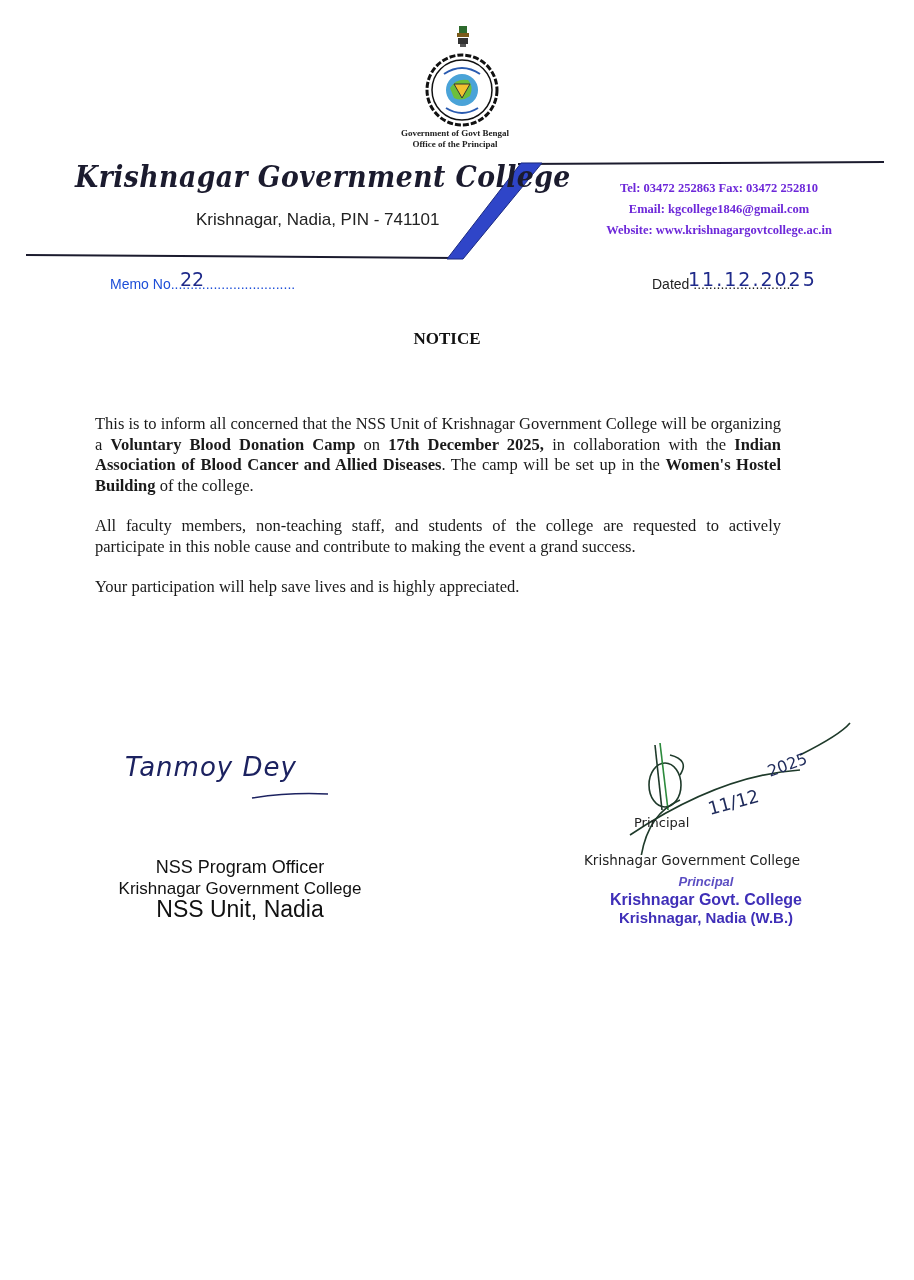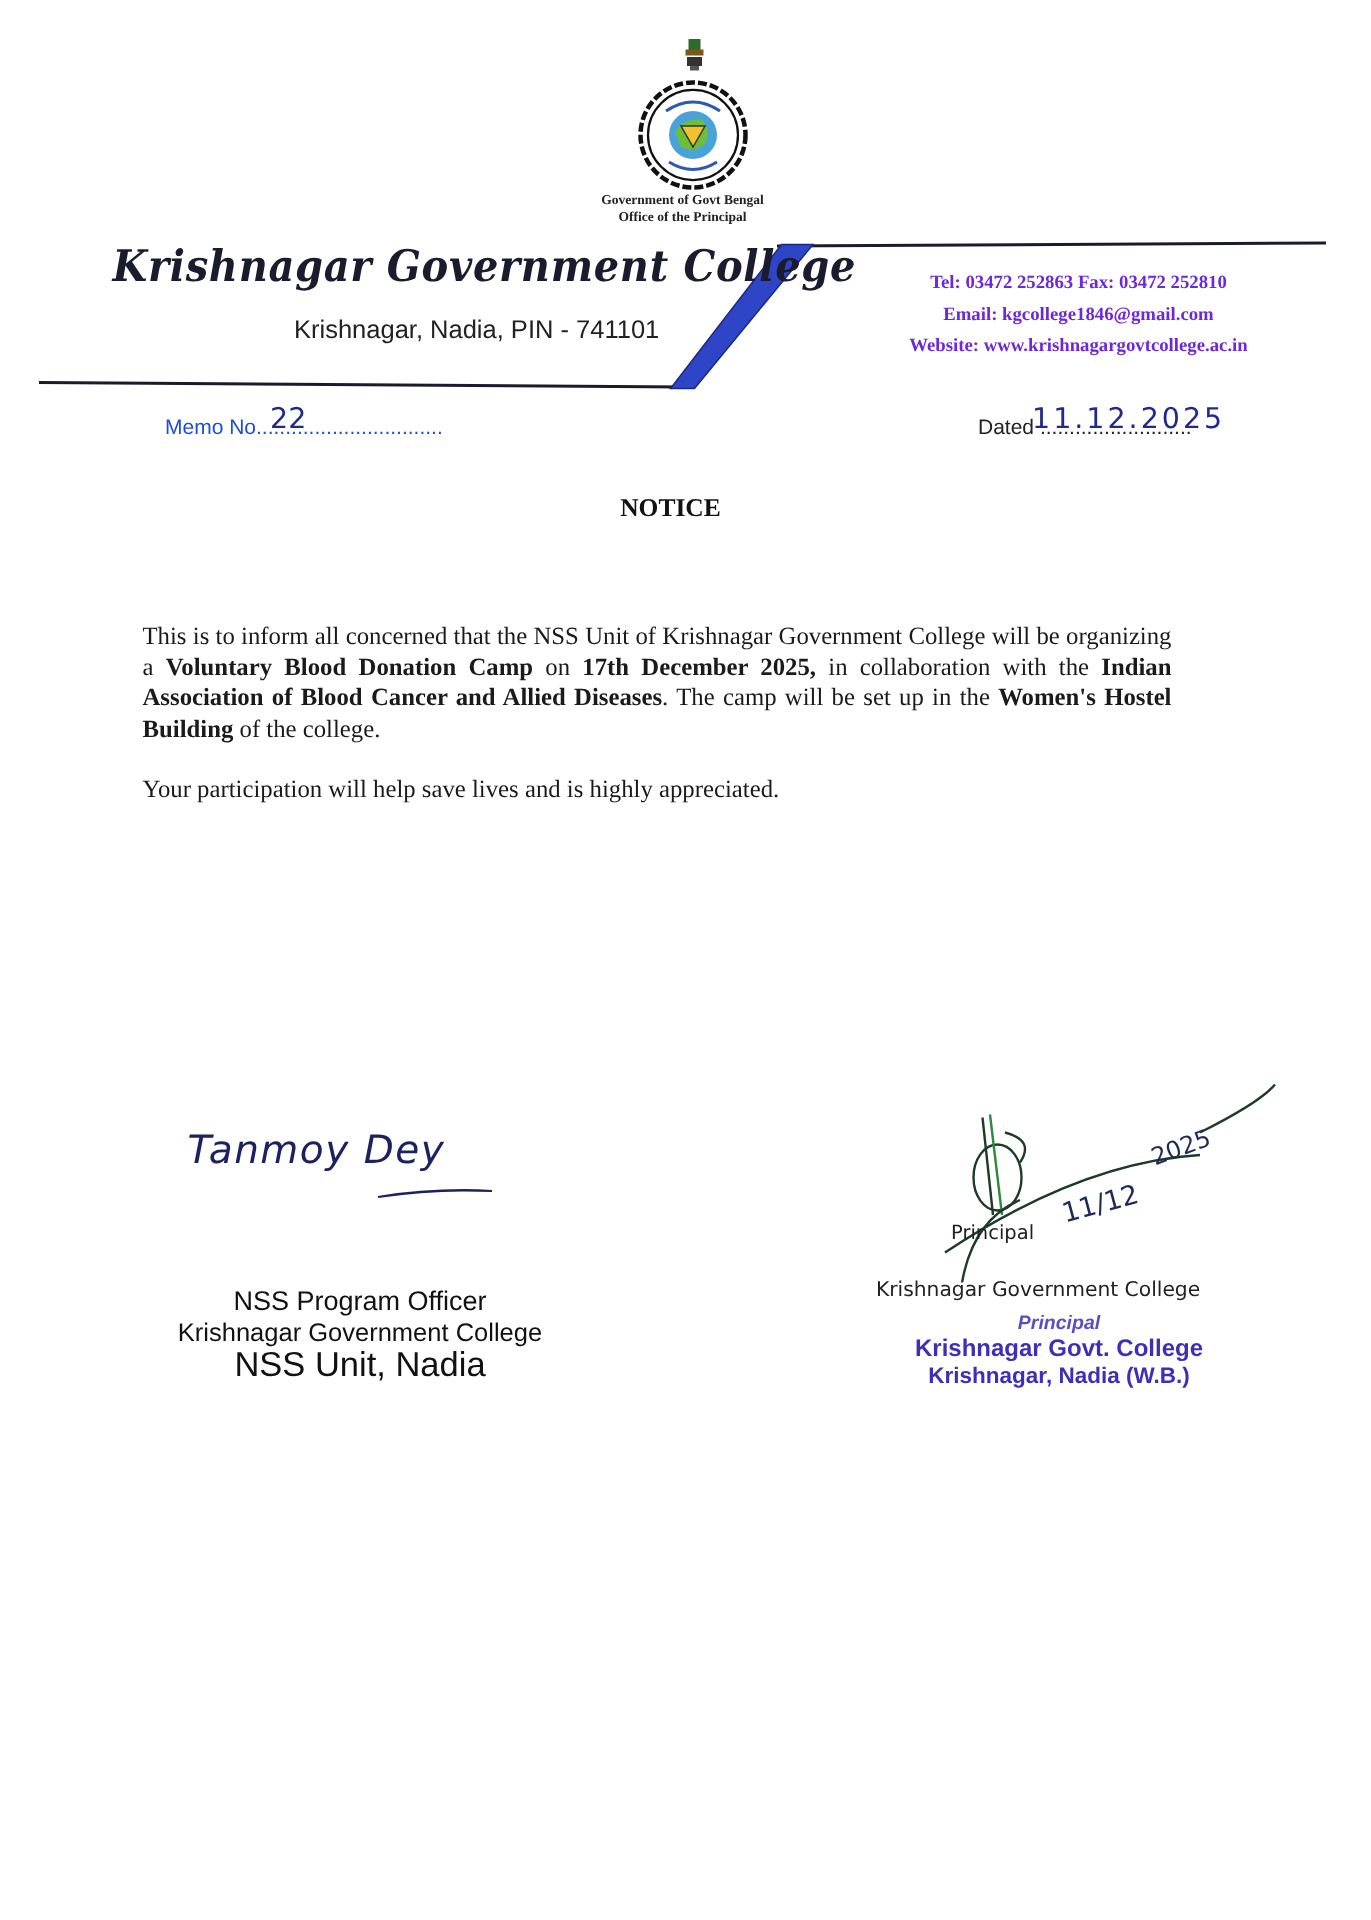--- a/index.html
+++ b/index.html
@@ -89,20 +89,21 @@
   <span>Dated</span> <span class="dots">..........................</span>
 </div>
 <div class="hand" style="left:668px;top:268px;letter-spacing:2px;margin-left:20px;">11.12.2025</div>
 
 <div class="abs notice-title">NOTICE</div>
 
 <div class="abs body-text">
   <p>
     <span>This is to inform all concerned that the NSS Unit of Krishnagar Government College will be organizing a </span><b>Voluntary Blood Donation Camp</b><span> on </span><b>17th December 2025,</b><span> in collaboration with the </span><b>Indian Association of Blood Cancer and Allied Diseases</b><span>. The camp will be set up in the </span><b>Women's Hostel Building</b><span> of the college.</span>
   </p>
+  <p>All faculty members, non-teaching staff, and students of the college are requested to actively participate in this noble cause and contribute to making the event a grand success.</p>
   <p>Your participation will help save lives and is highly appreciated.</p>
 </div>
 
 <div class="abs sig-left-hand">Tanmoy Dey</div>
 <svg class="abs" style="left:250px;top:790px;" width="80" height="12">
   <path d="M2 8 Q40 2 78 4" stroke="#1c2260" stroke-width="1.5" fill="none"></path>
 </svg>
 <div class="abs sig-left">
   <div class="l1">NSS Program Officer</div>
   <div class="l2">Krishnagar Government College</div>

